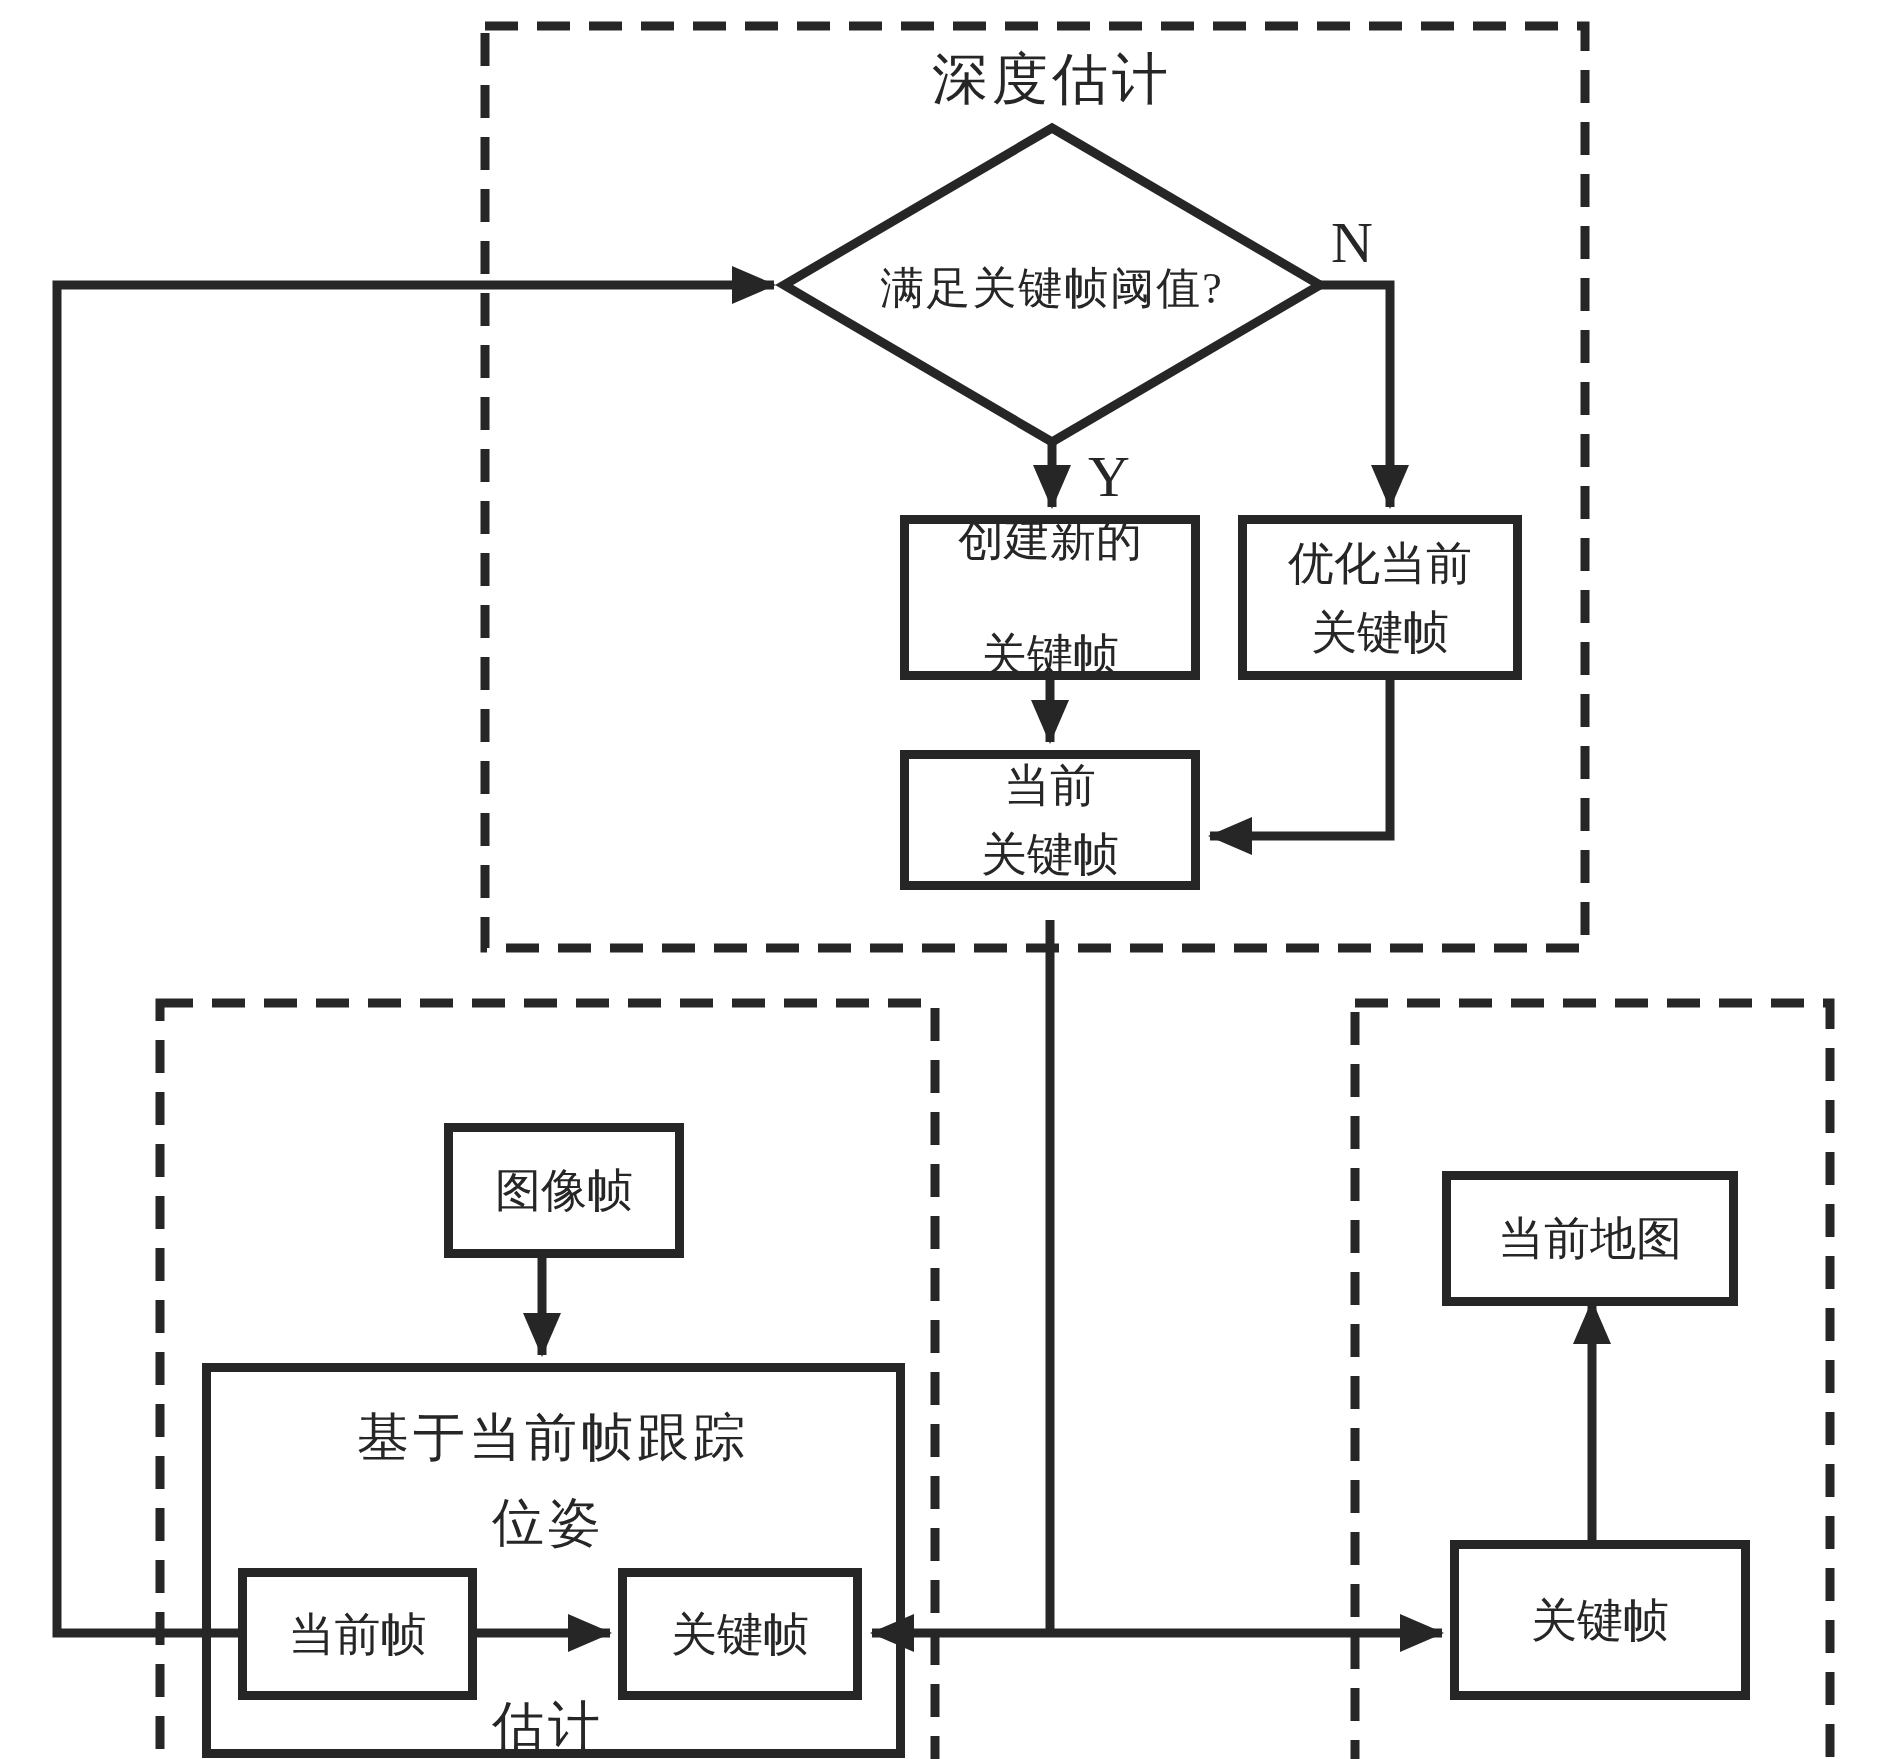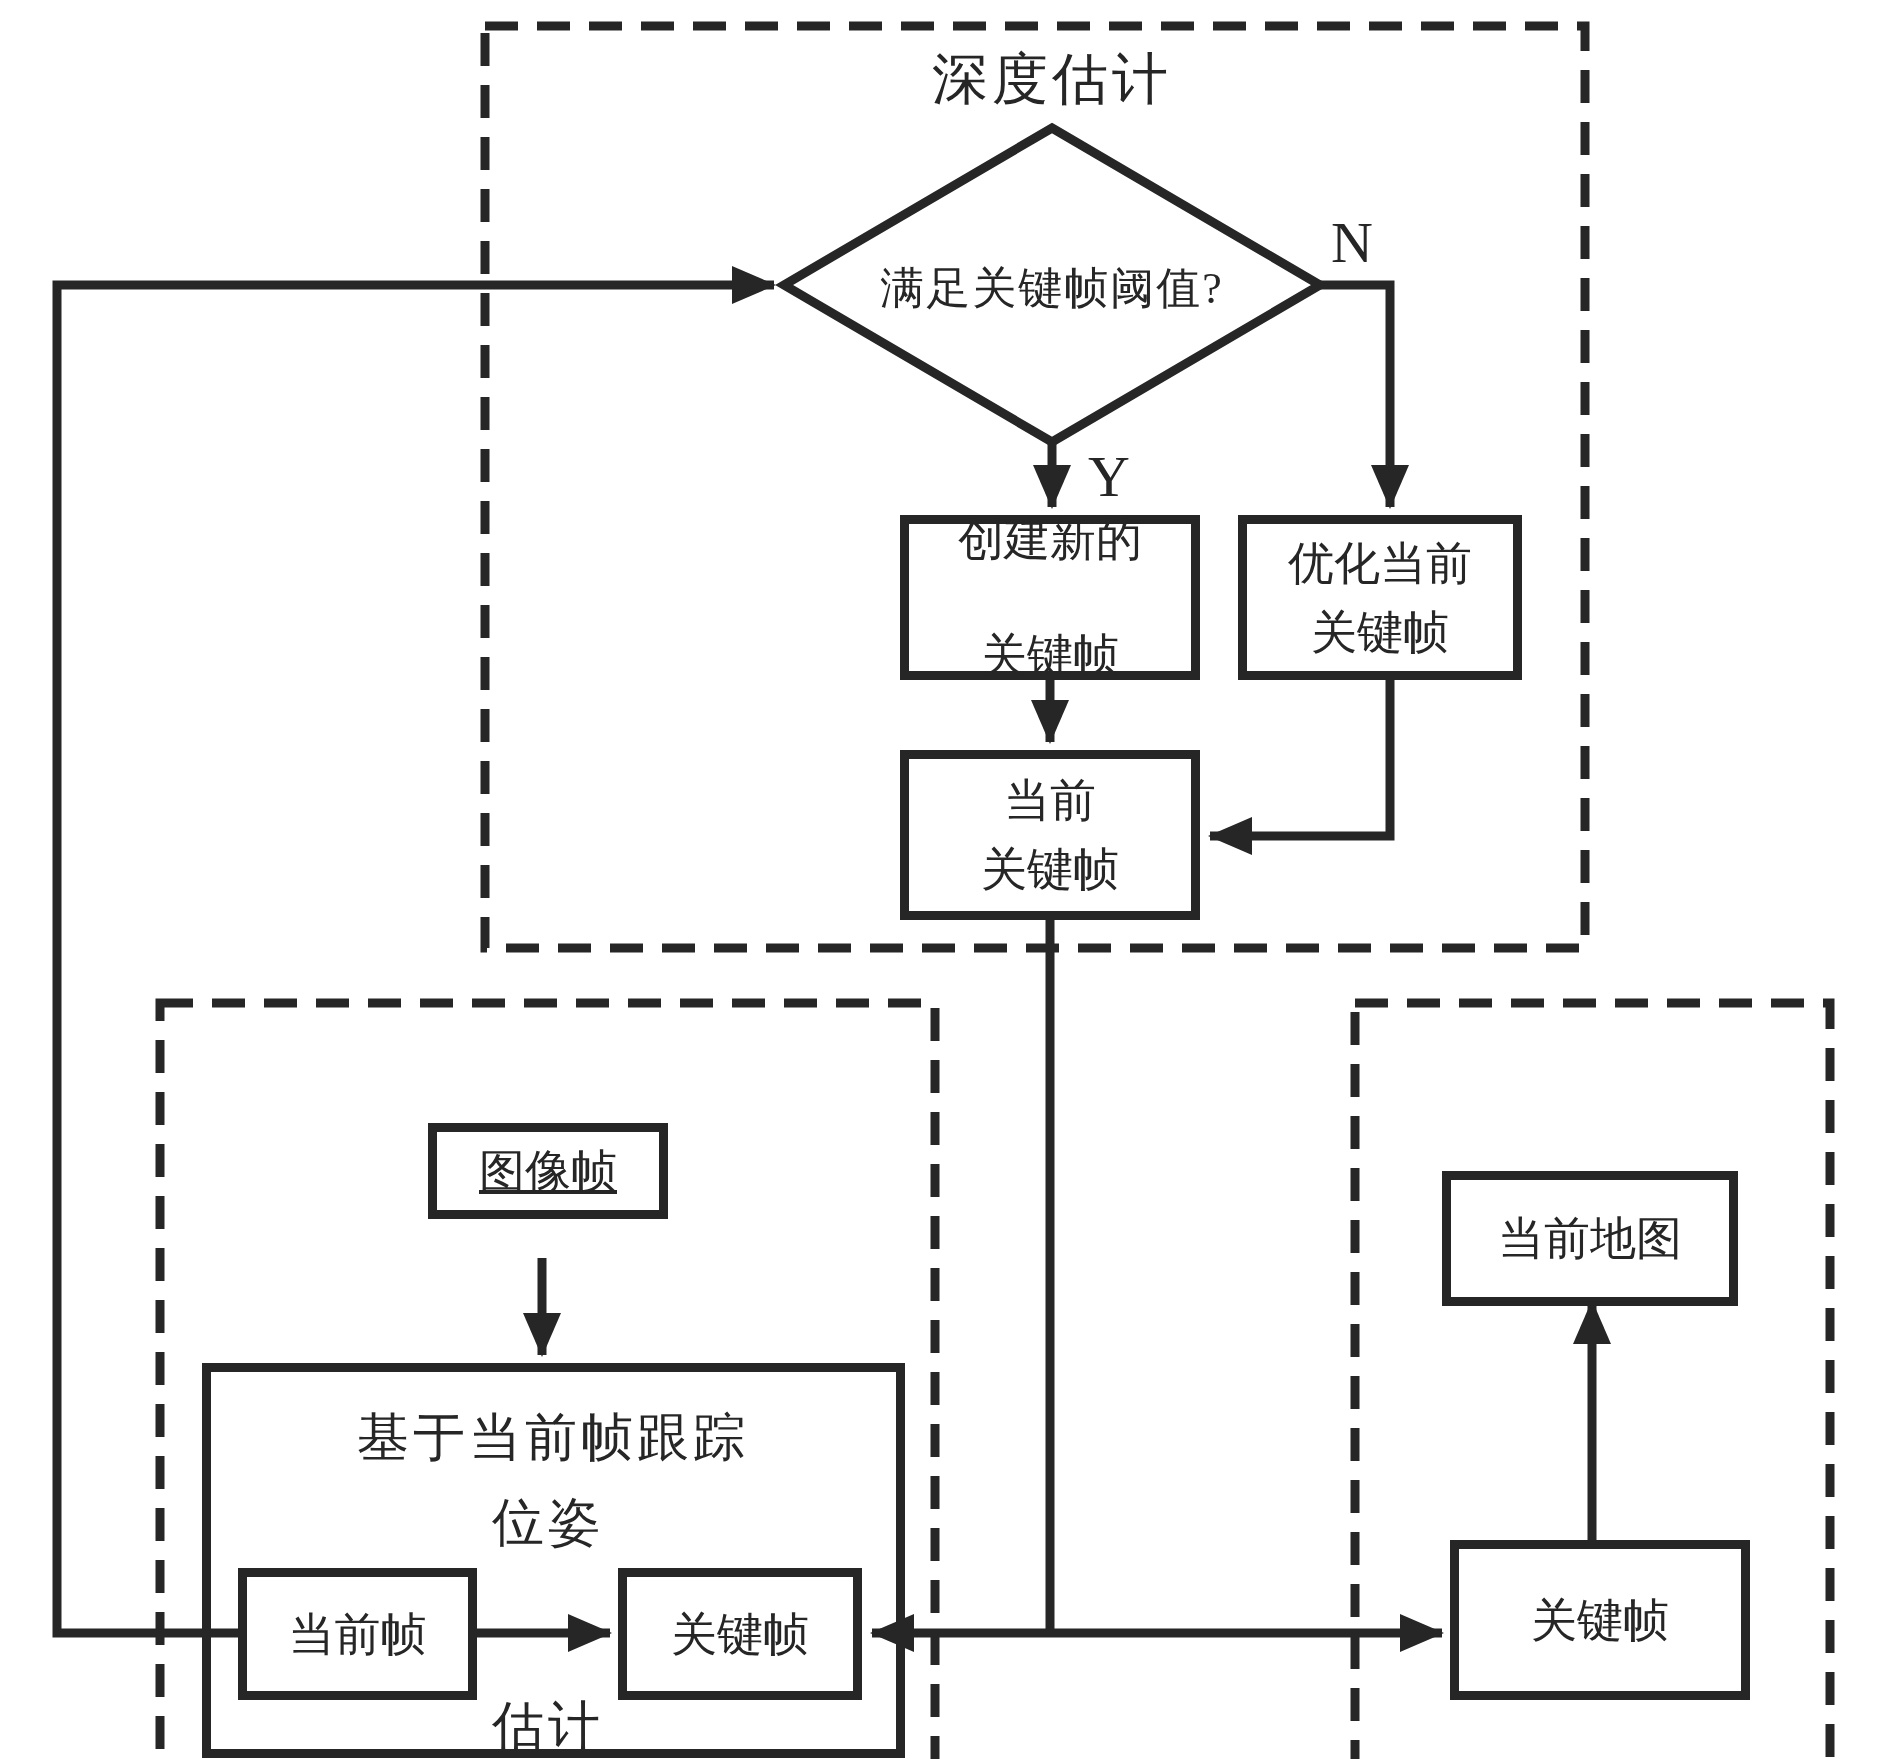--- a/index.html
+++ b/index.html
@@ -70,26 +70,26 @@
   <div class="glabel branch-label" style="left:1109px;top:458px;">Y</div>
 
   <div class="node" style="left:900px;top:497px;width:300px;height:165px;gap:47px;">
     <span>创建新的</span>
     <span>关键帧</span>
   </div>
   <div class="node" style="left:1238px;top:497px;width:284px;height:165px;">
     <span>优化当前</span>
     <span>关键帧</span>
   </div>
-  <div class="node" style="left:900px;top:732px;width:300px;height:170px;">
+  <div class="node" style="left:900px;top:732px;width:300px;height:140px;">
     <span>当前</span>
     <span>关键帧</span>
   </div>
 
-  <div class="node" style="left:428px;top:1105px;width:240px;height:96px;text-decoration:underline;">
+  <div class="node" style="left:444px;top:1105px;width:240px;height:135px;">
     <span>图像帧</span>
   </div>
 
   <div class="node" style="left:202px;top:1345px;width:703px;height:395px;"></div>
   <div class="glabel small-label" style="left:553px;top:1420px;">基于当前帧跟踪</div>
   <div class="glabel small-label" style="left:548px;top:1505px;">位姿</div>
   <div class="glabel small-label" style="left:548px;top:1708px;">估计</div>
 
   <div class="node" style="left:238px;top:1550px;width:239px;height:132px;">
     <span>当前帧</span>

